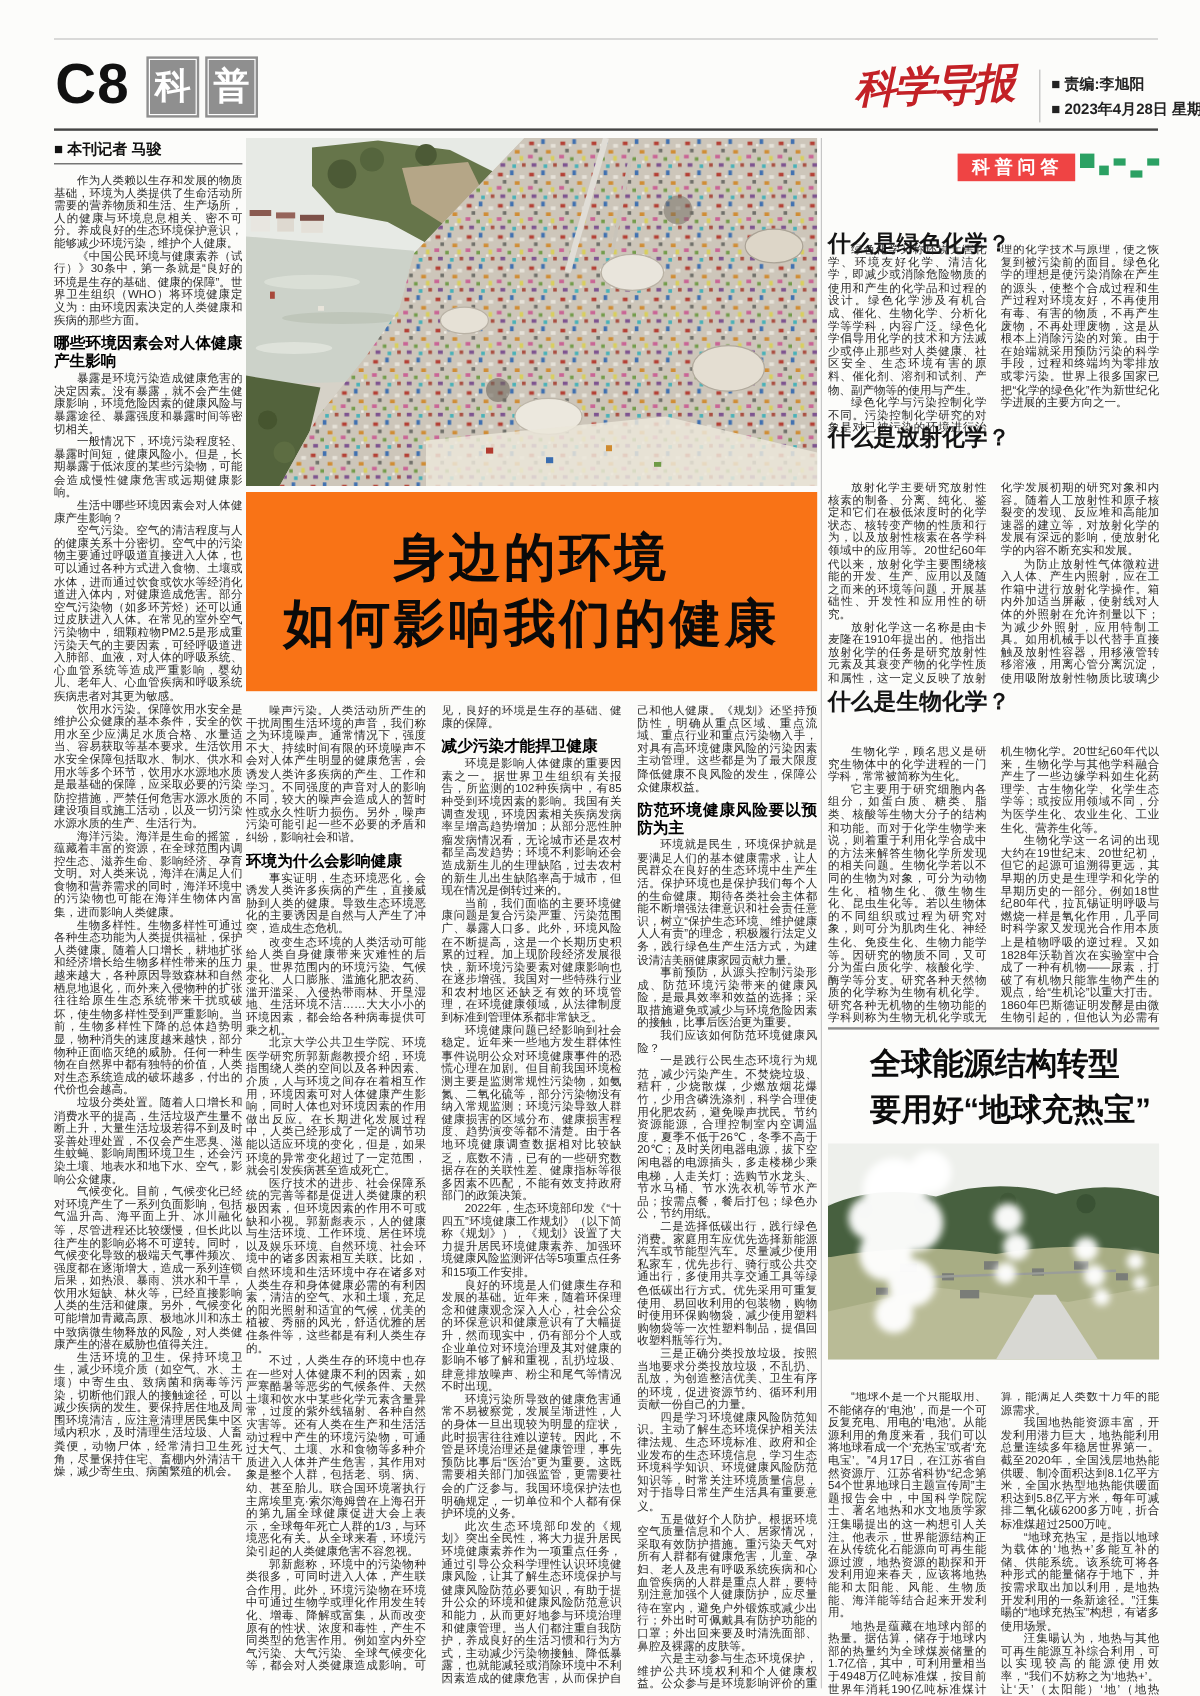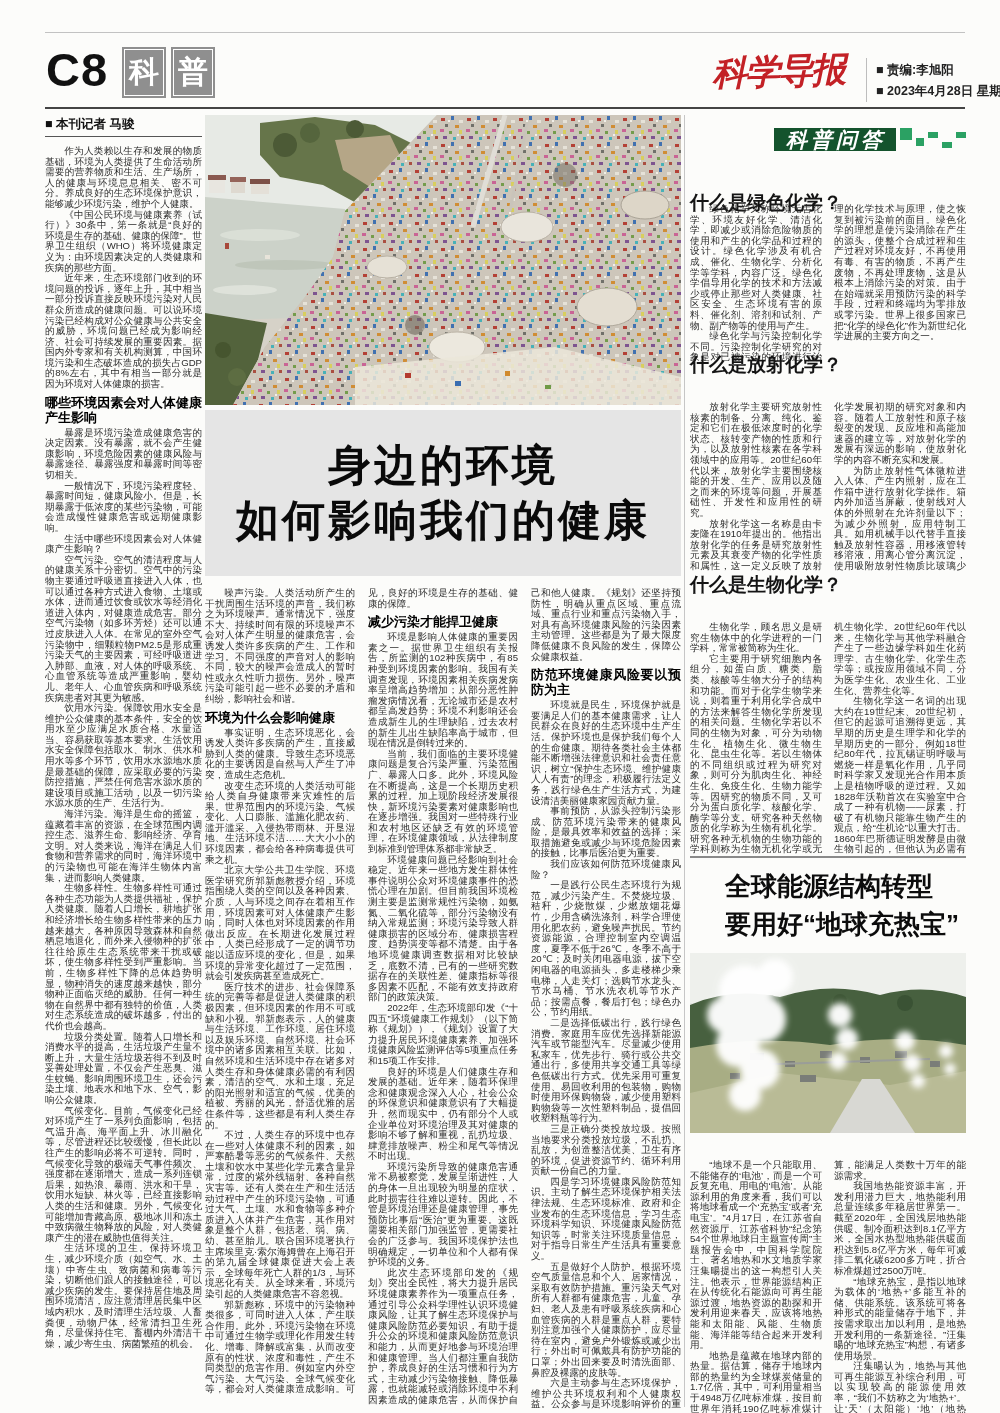--- a/index.html
+++ b/index.html
@@ -23,31 +23,31 @@
   #header-rule{left:45px;top:107px;width:920px;height:2px;background:#444;}
   
   #byline{left:45px;top:116px;width:157px;font-size:12.5px;font-weight:bold;color:#111;}
   #byline-rule{left:45px;top:136px;width:157px;height:1px;background:#555;}
   .bodyflow{font-size:9.6px;line-height:10.6px;color:#2b2b2b;overflow:hidden;text-align:justify;}
   .bodyflow p{margin:0;text-indent:2em;}
   .bodyflow h3{margin:5px 0 3px;font-size:13px;line-height:15px;font-weight:bold;color:#000;text-indent:0;}
   #left-col{left:45px;top:146px;width:157px;height:1260px;}
   
   #garbage-photo{left:205px;top:115px;width:476px;height:290px;}
-  #headline-panel{left:205px;top:410px;width:476px;height:166px;background:#e5e5e5;
+  #headline-panel{left:205px;top:410px;width:476px;height:166px;background:#f97316;
     display:flex;flex-direction:column;align-items:center;justify-content:center;}
   .headline-line{font-size:43px;font-weight:900;color:#0a0a0a;letter-spacing:3px;line-height:1.28;
     font-family:"Liberation Sans","DejaVu Sans",sans-serif;}
   #mid-flow{left:205px;top:588px;width:476px;height:822px;
     column-count:3;column-gap:13px;column-fill:auto;}
   #col-divider{left:684px;top:115px;width:1px;height:1292px;background:#c6c6c6;}
   
   #qa-banner-row{left:690px;top:128px;width:276px;height:24px;display:flex;justify-content:flex-end;align-items:flex-start;gap:4px;}
-  #qa-banner{background:#14532d;color:#fff;font-size:21px;font-weight:bold;letter-spacing:4px;
-    padding:3px 10px 3px 12px;line-height:17px;white-space:nowrap;font-style:italic;}
+  #qa-banner{background:#ef4444;color:#fff;font-size:15px;font-weight:bold;letter-spacing:4px;
+    padding:3px 10px 3px 12px;line-height:17px;white-space:nowrap;}
   .deco-sq{background:#2ba163;}
   .qa-h{font-size:19px;font-weight:bold;color:#141414;white-space:nowrap;}
   .qa-text{column-count:2;column-gap:12px;column-fill:auto;margin-top:16px;}
   #q1-title{left:690px;top:156px;margin-top:34px;}
   #q1-text{left:690px;top:188px;width:276px;height:162px;}
   #q2-title{left:690px;top:352px;}
   #q2-text{left:690px;top:386px;width:276px;height:176px;}
   #q3-title{left:690px;top:572px;}
   #q3-text{left:690px;top:606px;width:276px;height:240px;}
   #energy-rule{left:690px;top:856px;width:276px;height:2px;background:#8a8a8a;}
@@ -74,21 +74,20 @@
   <div>■ 责编:李旭阳</div>
   <div>■ 2023年4月28日  星期五</div>
 </div>
 <div class="abs" id="header-rule"></div>
 
 <div class="abs" id="byline">■ 本刊记者 马骏</div>
 <div class="abs" id="byline-rule"></div>
 <div class="abs bodyflow" id="left-col">
     <p>作为人类赖以生存和发展的物质基础，环境为人类提供了生命活动所需要的营养物质和生活、生产场所，人的健康与环境息息相关、密不可分。养成良好的生态环境保护意识，能够减少环境污染，维护个人健康。</p>
     <p>《中国公民环境与健康素养（试行）》30条中，第一条就是“良好的环境是生存的基础、健康的保障”。世界卫生组织（WHO）将环境健康定义为：由环境因素决定的人类健康和疾病的那些方面。</p>
-    <p>近年来，生态环境部门收到的环境问题的投诉，逐年上升，其中相当一部分投诉直接反映环境污染对人民群众所造成的健康问题。可以说环境污染已经构成对公众健康与公共安全的威胁，环境问题已经成为影响经济、社会可持续发展的重要因素。据国内外专家和有关机构测算，中国环境污染和生态破坏造成的损失占GDP的8%左右，其中有相当一部分就是因为环境对人体健康的损害。</p>
     <h3>哪些环境因素会对人体健康产生影响</h3>
     <p>暴露是环境污染造成健康危害的决定因素。没有暴露，就不会产生健康影响，环境危险因素的健康风险与暴露途径、暴露强度和暴露时间等密切相关。</p>
     <p>一般情况下，环境污染程度轻、暴露时间短，健康风险小。但是，长期暴露于低浓度的某些污染物，可能会造成慢性健康危害或远期健康影响。</p>
     <p>生活中哪些环境因素会对人体健康产生影响？</p>
     <p>空气污染。空气的清洁程度与人的健康关系十分密切。空气中的污染物主要通过呼吸道直接进入人体，也可以通过各种方式进入食物、土壤或水体，进而通过饮食或饮水等经消化道进入体内，对健康造成危害。部分空气污染物（如多环芳烃）还可以通过皮肤进入人体。在常见的室外空气污染物中，细颗粒物PM2.5是形成重污染天气的主要因素，可经呼吸道进入肺部、血液，对人体的呼吸系统、心血管系统等造成严重影响，婴幼儿、老年人、心血管疾病和呼吸系统疾病患者对其更为敏感。</p>
     <p>饮用水污染。保障饮用水安全是维护公众健康的基本条件，安全的饮用水至少应满足水质合格、水量适当、容易获取等基本要求。生活饮用水安全保障包括取水、制水、供水和用水等多个环节，饮用水水源地水质是最基础的保障，应采取必要的污染防控措施，严禁任何危害水源水质的建设项目或施工活动，以及一切污染水源水质的生产、生活行为。</p>
     <p>海洋污染。海洋是生命的摇篮，蕴藏着丰富的资源，在全球范围内调控生态、滋养生命、影响经济、孕育文明。对人类来说，海洋在满足人们食物和营养需求的同时，海洋环境中的污染物也可能在海洋生物体内富集，进而影响人类健康。</p>
     <p>生物多样性。生物多样性可通过各种生态功能为人类提供福祉，保护人类健康。随着人口增长，耕地扩张和经济增长给生物多样性带来的压力越来越大，各种原因导致森林和自然栖息地退化，而外来入侵物种的扩张往往给原生生态系统带来干扰或破坏，使生物多样性受到严重影响。当前，生物多样性下降的总体趋势明显，物种消失的速度越来越快，部分物种正面临灭绝的威胁。任何一种生物在自然界中都有独特的价值，人类对生态系统造成的破坏越多，付出的代价也会越高。</p>
     <p>垃圾分类处置。随着人口增长和消费水平的提高，生活垃圾产生量不断上升，大量生活垃圾若得不到及时妥善处理处置，不仅会产生恶臭、滋生蚊蝇、影响周围环境卫生，还会污染土壤、地表水和地下水、空气，影响公众健康。</p>
     <p>气候变化。目前，气候变化已经对环境产生了一系列负面影响，包括气温升高、海平面上升、冰川融化等，尽管进程还比较缓慢，但长此以往产生的影响必将不可逆转。同时，气候变化导致的极端天气事件频次、强度都在逐渐增大，造成一系列连锁后果，如热浪、暴雨、洪水和干旱，饮用水短缺、林火等，已经直接影响人类的生活和健康。另外，气候变化可能增加青藏高原、极地冰川和冻土中致病微生物释放的风险，对人类健康产生的潜在威胁也值得关注。</p>

